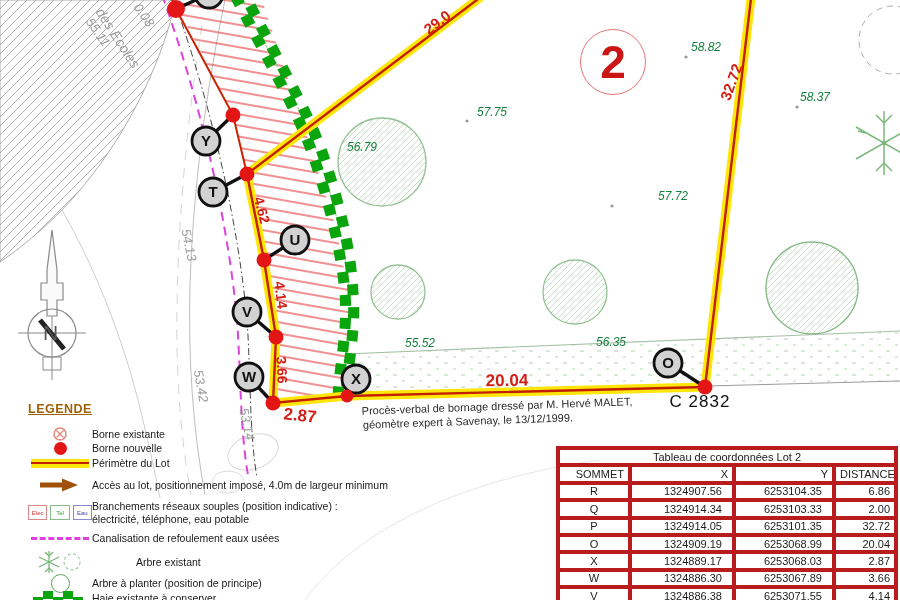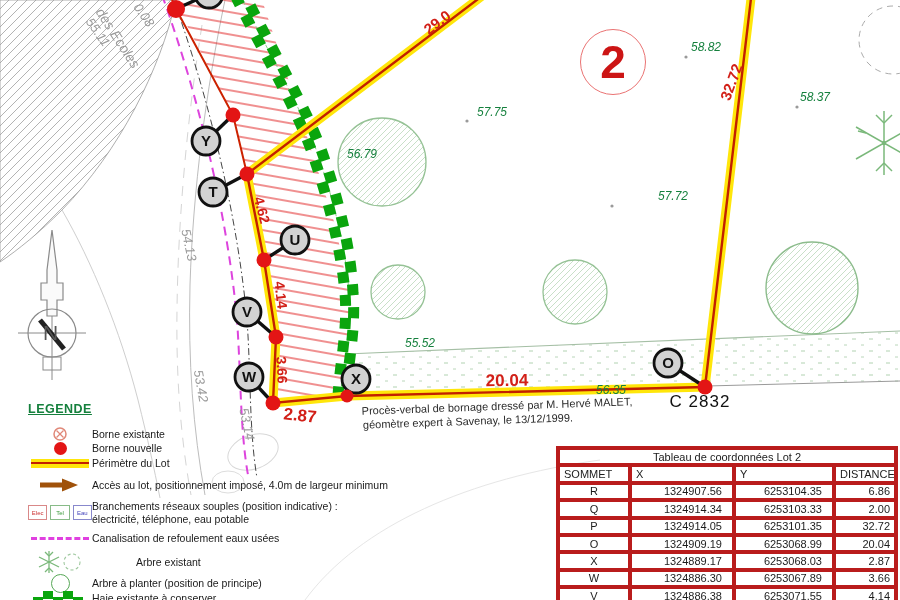--- a/index.html
+++ b/index.html
@@ -17,42 +17,42 @@
   .note{color:#2a2a2a;font-size:11px;}
   .parcel{color:#111;font-size:17px;letter-spacing:1px;}
 
   
   .lot-badge{position:absolute;left:580px;top:29px;width:64px;height:64px;border:1.6px solid #ea7373;
              border-radius:50%;display:flex;align-items:center;justify-content:center;}
   .lot-badge span{font-size:46px;font-weight:bold;color:#cc1515;line-height:1;}
 
   
   .legend{position:absolute;left:28px;top:402px;width:470px;height:198px;}
-  .lg-title{font-size:12.5px;font-weight:bold;color:#15803d;text-decoration:underline;letter-spacing:.5px;}
+  .lg-title{font-size:12.5px;font-weight:bold;color:#a16207;text-decoration:underline;letter-spacing:.5px;}
   .lg-item{position:absolute;left:0;display:flex;align-items:center;}
   .lg-icon{width:64px;flex:none;display:flex;align-items:center;justify-content:center;gap:3px;}
   .lg-text{font-size:10.5px;color:#1a1a1a;line-height:1.2;}
   .dot-new{width:13px;height:13px;border-radius:50%;background:#e31515;}
   .perim-chip{width:58px;height:9px;background:#ffe60a;}
   .perim-chip i{display:block;height:2.6px;background:#c22000;margin-top:3px;}
   .pipe-chip{width:58px;border-top:3px dashed #e040e0;}
   .ubox{width:18px;height:13px;border:1px solid;font-size:6px;display:flex;align-items:center;
         justify-content:center;background:#fff;}
   .ubox.b1{border-color:#d98888;color:#cc3333;}
   .ubox.b2{border-color:#88bb88;color:#3a9a3a;}
   .ubox.b3{border-color:#8888cc;color:#4444bb;}
   .tree-plant{width:17px;height:17px;border:1.6px solid #57a857;border-radius:50%;}
 
   
   .coord-table{position:absolute;left:556px;top:446px;border-collapse:collapse;table-layout:fixed;
                width:326px;font-size:11px;color:#1c1c1c;}
   .coord-table td,.coord-table th{border:4px solid #b91c1c;padding:0 4px;height:13.4px;
                font-weight:normal;overflow:hidden;white-space:nowrap;}
   .coord-table .t-title{text-align:center;}
-  .coord-table th{text-align:left;}
+  .coord-table th{text-align:right;}
   .coord-table td:first-child{text-align:center;}
   .coord-table td:nth-child(2),.coord-table td:nth-child(3){text-align:right;padding-right:10px;}
   .coord-table td:nth-child(4){text-align:right;}
 </style>
 </head>
 <body>
 
 <div class="canvas">
 
   <svg class="layer" width="900" height="600" viewBox="0 0 900 600">
@@ -177,23 +177,23 @@
       <line x1="28" y1="92" x2="52" y2="121" stroke="#222" stroke-width="5"></line>
       <rect x="31" y="129" width="18" height="13" fill="none" stroke="#8a8a8a" stroke-width="1"></rect>
       <text x="31" y="112" font-family="Liberation Serif, serif" font-size="21" fill="#555">N</text>
     </g>
   </svg>
 
   <div class="lbl elev" style="left:492px;top:112px;">57.75</div>
   <div class="lbl elev" style="left:706px;top:47px;">58.82</div>
   <div class="lbl elev" style="left:815px;top:97px;">58.37</div>
   <div class="lbl elev" style="left:641px;top:196px;margin-left:32px;">57.72</div>
-  <div class="lbl elev" style="left:362px;top:154px;">56.79</div>
+  <div class="lbl elev" style="left:362px;top:147px;">56.79</div>
   <div class="lbl elev" style="left:420px;top:343px;">55.52</div>
-  <div class="lbl elev" style="left:611px;top:342px;margin-top:48px;">56.35</div>
+  <div class="lbl elev" style="left:611px;top:342px;">56.35</div>
 
   <div class="lbl street" style="left:144px;top:15px;--r:55deg;">0.08</div>
   <div class="lbl street" style="left:118px;top:38px;--r:57deg;font-size:14px;">des Ecoles</div>
   <div class="lbl street" style="left:98px;top:32px;--r:55deg;">55.11</div>
   <div class="lbl street" style="left:189px;top:245px;--r:78deg;">54.13</div>
   <div class="lbl street" style="left:201px;top:386px;--r:80deg;">53.42</div>
   <div class="lbl street" style="left:247px;top:424px;--r:78deg;">53.14</div>
 
   <div class="lbl dist" style="left:437px;top:22px;--r:-37deg;font-size:15px;">29.0</div>
   <div class="lbl dist" style="left:731px;top:82px;--r:-70deg;font-size:15px;">32.72</div>

